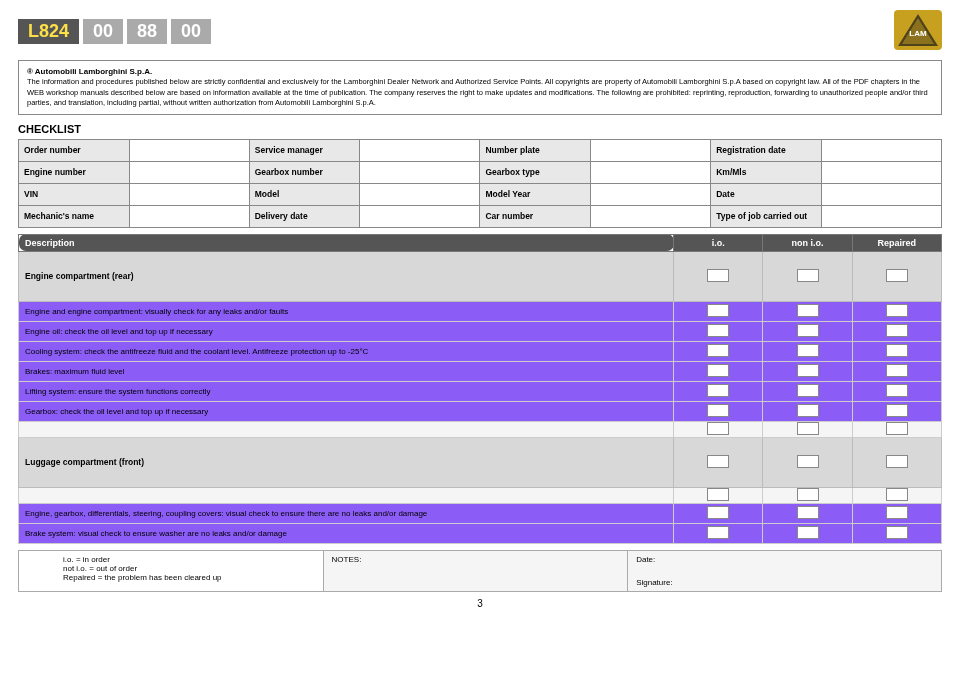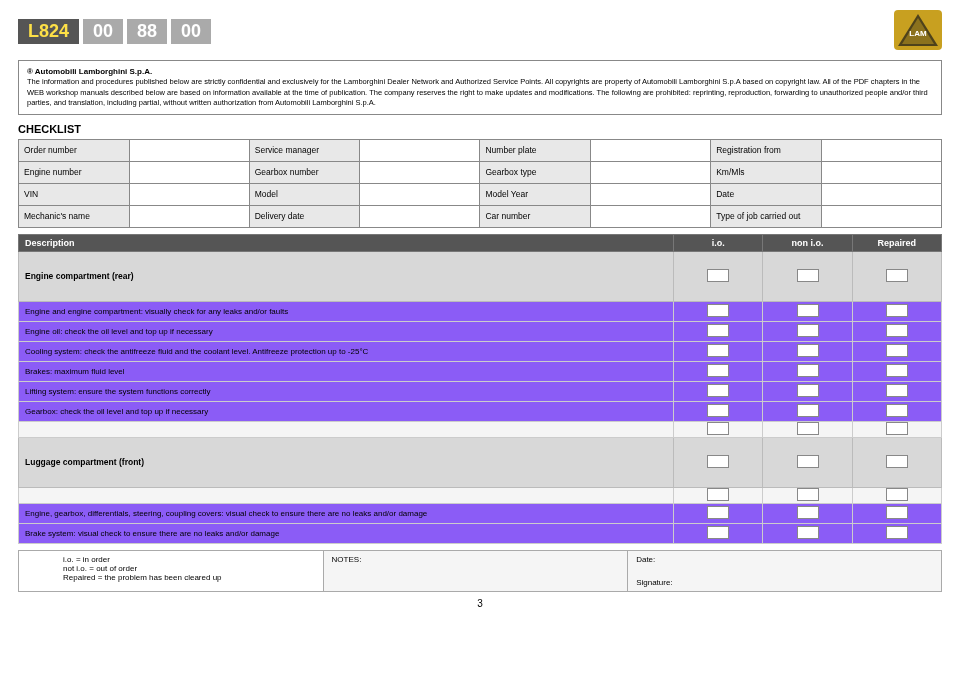--- a/index.html
+++ b/index.html
@@ -83,21 +83,21 @@
     }
     .info-table td {
       border: 1px solid #888;
       padding: 3px 5px;
       font-size: 8.5px;
       height: 22px;
       vertical-align: middle;
       background: #f0f0f0;
     }
     .info-table td.label {
-      font-weight: normal;
+      font-weight: bold;
       background: #e8e8e8;
       width: 12%;
     }
     .info-table td.value {
       background: #f8f8f8;
       width: 13%;
     }
 
     
     .checklist-table {
@@ -134,20 +134,21 @@
       border: 1px solid #ccc;
       vertical-align: middle;
     }
     .checklist-table tr.empty-row td {
       background: #f5f5f5;
       height: 16px;
       border: 1px solid #ccc;
     }
     .checklist-col-desc {
       width: 66%;
+      border-radius: 7px;
     }
     .checklist-col-io {
       width: 9%;
       text-align: center;
     }
     .checklist-col-nonio {
       width: 9%;
       text-align: center;
     }
     .checklist-col-repaired {
@@ -225,21 +226,21 @@
 
   <table class="info-table">
     <tbody id="info-tbody">
         <tr>
       <td class="label">Order number</td>
       <td class="value" style="width:13%; background:#fff;"></td>
       <td class="label">Service manager</td>
       <td class="value" style="width:13%; background:#fff;"></td>
       <td class="label">Number plate</td>
       <td class="value" style="width:13%; background:#fff;"></td>
-      <td class="label">Registration from</td>
+      <td class="label">Registration date</td>
       <td class="value" style="width:13%; background:#fff;"></td>
     </tr>
         <tr>
       <td class="label">Engine number</td>
       <td class="value" style="width:13%; background:#fff;"></td>
       <td class="label">Gearbox number</td>
       <td class="value" style="width:13%; background:#fff;"></td>
       <td class="label">Gearbox type</td>
       <td class="value" style="width:13%; background:#fff;"></td>
       <td class="label">Km/Mls</td>
@@ -338,21 +339,21 @@
         <td class="checkbox-cell"><span class="checkbox-inner"></span></td>
         <td class="checkbox-cell"><span class="checkbox-inner"></span></td>
       </tr>
         <tr class="data-row">
         <td>Engine, gearbox, differentials, steering, coupling covers: visual check to ensure there are no leaks and/or damage</td>
         <td class="checkbox-cell"><span class="checkbox-inner"></span></td>
         <td class="checkbox-cell"><span class="checkbox-inner"></span></td>
         <td class="checkbox-cell"><span class="checkbox-inner"></span></td>
       </tr>
         <tr class="data-row">
-        <td>Brake system: visual check to ensure there are no leaks and/or damage</td>
+        <td>Brake system: visual check to ensure washer are no leaks and/or damage</td>
         <td class="checkbox-cell"><span class="checkbox-inner"></span></td>
         <td class="checkbox-cell"><span class="checkbox-inner"></span></td>
         <td class="checkbox-cell"><span class="checkbox-inner"></span></td>
       </tr>
       </tbody>
   </table>
 
   <table class="footer-table">
     <tbody>
       <tr>

